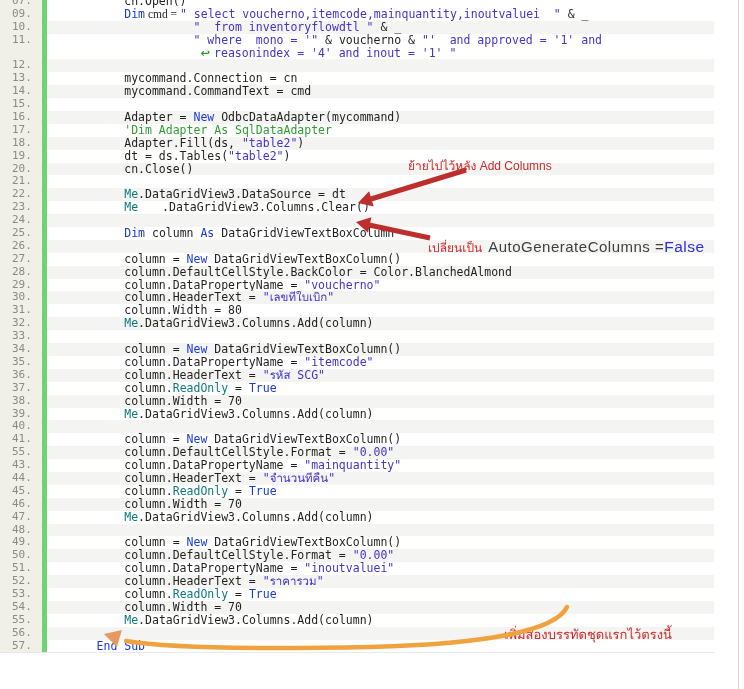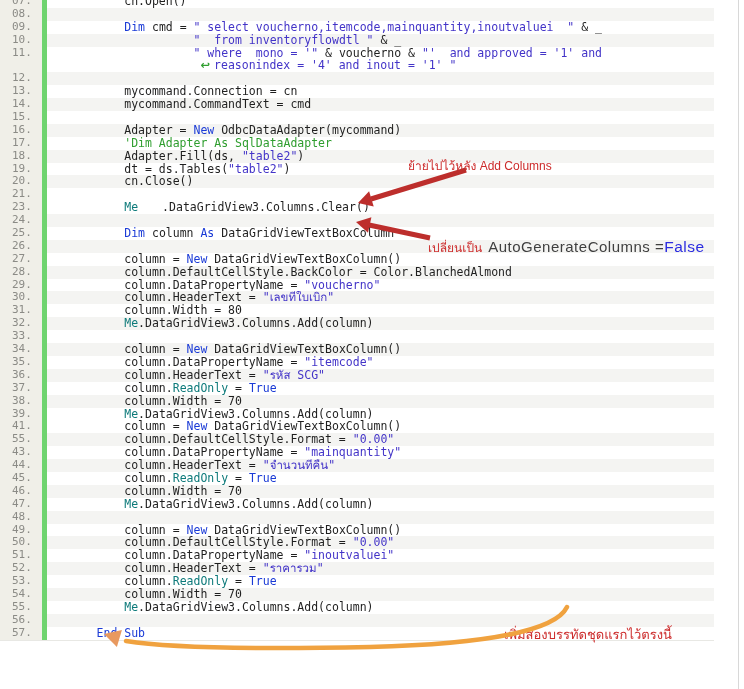--- a/index.html
+++ b/index.html
@@ -38,52 +38,53 @@
   .right-border{position:absolute;left:738px;top:0;width:1px;height:689px;background:#d8d8d8;}
 </style>
 </head>
 <body>
 
 <div>
 
   <div class="code-block">
     <div id="code-lines">
         <div class="row"><span class="lnum">07.</span><span class="codecell"><span style="color: rgb(31, 31, 31);">          cn.Open()</span></span></div>
-        <div class="row"><span class="lnum">08.</span><span class="codecell stripe"></span></div>
-        <div class="row"><span class="lnum">09.</span><span class="codecell"><span style="color: rgb(31, 31, 31);">          </span><span style="color: rgb(26, 58, 214);">Dim</span><span style="color: rgb(31, 31, 31);"> cmd = </span><span style="color: rgb(67, 52, 200);">" select voucherno,itemcode,mainquantity,inoutvaluei  "</span><span style="color: rgb(31, 31, 31);"> &amp; _</span></span></div>
+        <div class="row"><span class="lnum">09.</span><span class="codecell"><span style="color: rgb(31, 31, 31);">          </span><span style="color: rgb(26, 58, 214);">Dim</span><span style="color: rgb(31, 31, 31); font-family: Liberation Serif, serif;"> cmd = </span><span style="color: rgb(67, 52, 200);">" select voucherno,itemcode,mainquantity,inoutvaluei  "</span><span style="color: rgb(31, 31, 31);"> &amp; _</span></span></div>
         <div class="row"><span class="lnum">10.</span><span class="codecell stripe"><span style="color: rgb(31, 31, 31);">                    </span><span style="color: rgb(67, 52, 200);">"  from inventoryflowdtl "</span><span style="color: rgb(31, 31, 31);"> &amp; _</span></span></div>
         <div class="row"><span class="lnum">11.</span><span class="codecell"><span style="color: rgb(31, 31, 31);">                    </span><span style="color: rgb(67, 52, 200);">" where  mono = '"</span><span style="color: rgb(31, 31, 31);"> &amp; voucherno &amp; </span><span style="color: rgb(67, 52, 200);">"'  and approved = '1' and</span></span></div>
         <div class="row"><span class="lnum"></span><span class="codecell"><span style="color: rgb(31, 31, 31);">                     </span><span class="tok-w" style="color: rgb(47, 158, 47);">↩ </span><span style="color: rgb(67, 52, 200);">reasonindex = '4' and inout = '1' "</span></span></div>
         <div class="row"><span class="lnum">12.</span><span class="codecell stripe"></span></div>
         <div class="row"><span class="lnum">13.</span><span class="codecell"><span style="color: rgb(31, 31, 31);">          mycommand.Connection = cn</span></span></div>
         <div class="row"><span class="lnum">14.</span><span class="codecell stripe"><span style="color: rgb(31, 31, 31);">          mycommand.CommandText = cmd</span></span></div>
         <div class="row"><span class="lnum">15.</span><span class="codecell"></span></div>
         <div class="row"><span class="lnum">16.</span><span class="codecell stripe"><span style="color: rgb(31, 31, 31);">          Adapter = </span><span style="color: rgb(26, 58, 214);">New</span><span style="color: rgb(31, 31, 31);"> OdbcDataAdapter(mycommand)</span></span></div>
         <div class="row"><span class="lnum">17.</span><span class="codecell"><span style="color: rgb(47, 158, 47);">          'Dim Adapter As SqlDataAdapter</span></span></div>
         <div class="row"><span class="lnum">18.</span><span class="codecell stripe"><span style="color: rgb(31, 31, 31);">          Adapter.Fill(ds, </span><span style="color: rgb(67, 52, 200);">"table2"</span><span style="color: rgb(31, 31, 31);">)</span></span></div>
         <div class="row"><span class="lnum">19.</span><span class="codecell"><span style="color: rgb(31, 31, 31);">          dt = ds.Tables(</span><span style="color: rgb(67, 52, 200);">"table2"</span><span style="color: rgb(31, 31, 31);">)</span></span></div>
         <div class="row"><span class="lnum">20.</span><span class="codecell stripe"><span style="color: rgb(31, 31, 31); text-align: center;">          cn.Close()</span></span></div>
         <div class="row"><span class="lnum">21.</span><span class="codecell"></span></div>
+        <div class="row"><span class="lnum">22.</span><span class="codecell stripe"><span style="color: rgb(31, 31, 31);">          </span><span style="color: rgb(13, 122, 122);">Me</span><span style="color: rgb(31, 31, 31);">.DataGridView3.DataSource = dt</span></span></div>
         <div class="row"><span class="lnum">23.</span><span class="codecell"><span style="color: rgb(31, 31, 31);">          </span><span style="color: rgb(13, 122, 122);">Me</span><span style="color: rgb(31, 31, 31); margin-left: 24px;">.DataGridView3.Columns.Clear()</span></span></div>
         <div class="row"><span class="lnum">24.</span><span class="codecell stripe"></span></div>
         <div class="row"><span class="lnum">25.</span><span class="codecell"><span style="color: rgb(31, 31, 31);">          </span><span style="color: rgb(26, 58, 214);">Dim</span><span style="color: rgb(31, 31, 31);"> column </span><span style="color: rgb(26, 58, 214);">As</span><span style="color: rgb(31, 31, 31); margin-top: 28px;"> DataGridViewTextBoxColumn</span></span></div>
         <div class="row"><span class="lnum">26.</span><span class="codecell stripe"></span></div>
         <div class="row"><span class="lnum">27.</span><span class="codecell"><span style="color: rgb(31, 31, 31);">          column = </span><span style="color: rgb(26, 58, 214);">New</span><span style="color: rgb(31, 31, 31);"> DataGridViewTextBoxColumn()</span></span></div>
         <div class="row"><span class="lnum">28.</span><span class="codecell stripe"><span style="color: rgb(31, 31, 31);">          column.DefaultCellStyle.BackColor = Color.BlanchedAlmond</span></span></div>
         <div class="row"><span class="lnum">29.</span><span class="codecell"><span style="color: rgb(31, 31, 31);">          column.DataPropertyName = </span><span style="color: rgb(67, 52, 200);">"voucherno"</span></span></div>
         <div class="row"><span class="lnum">30.</span><span class="codecell stripe"><span style="color: rgb(31, 31, 31);">          column.HeaderText = </span><span style="color: rgb(67, 52, 200);">"เลขที่ใบเบิก"</span></span></div>
         <div class="row"><span class="lnum">31.</span><span class="codecell"><span style="color: rgb(31, 31, 31);">          column.Width = 80</span></span></div>
         <div class="row"><span class="lnum">32.</span><span class="codecell stripe"><span style="color: rgb(31, 31, 31);">          </span><span style="color: rgb(13, 122, 122);">Me</span><span style="color: rgb(31, 31, 31);">.DataGridView3.Columns.Add(column)</span></span></div>
         <div class="row"><span class="lnum">33.</span><span class="codecell"></span></div>
         <div class="row"><span class="lnum">34.</span><span class="codecell stripe"><span style="color: rgb(31, 31, 31);">          column = </span><span style="color: rgb(26, 58, 214);">New</span><span style="color: rgb(31, 31, 31);"> DataGridViewTextBoxColumn()</span></span></div>
         <div class="row"><span class="lnum">35.</span><span class="codecell"><span style="color: rgb(31, 31, 31);">          column.DataPropertyName = </span><span style="color: rgb(67, 52, 200);">"itemcode"</span></span></div>
         <div class="row"><span class="lnum">36.</span><span class="codecell stripe"><span style="color: rgb(31, 31, 31);">          column.HeaderText = </span><span style="color: rgb(67, 52, 200);">"รหัส SCG"</span></span></div>
         <div class="row"><span class="lnum">37.</span><span class="codecell"><span style="color: rgb(31, 31, 31);">          column.</span><span style="color: rgb(13, 122, 122);">ReadOnly</span><span style="color: rgb(31, 31, 31);"> = </span><span style="color: rgb(26, 58, 214);">True</span></span></div>
         <div class="row"><span class="lnum">38.</span><span class="codecell stripe"><span style="color: rgb(31, 31, 31);">          column.Width = 70</span></span></div>
         <div class="row"><span class="lnum">39.</span><span class="codecell"><span style="color: rgb(31, 31, 31);">          </span><span style="color: rgb(13, 122, 122);">Me</span><span style="color: rgb(31, 31, 31);">.DataGridView3.Columns.Add(column)</span></span></div>
+        <div class="row"><span class="lnum">40.</span><span class="codecell stripe"></span></div>
         <div class="row"><span class="lnum">41.</span><span class="codecell"><span style="color: rgb(31, 31, 31);">          column = </span><span style="color: rgb(26, 58, 214);">New</span><span style="color: rgb(31, 31, 31);"> DataGridViewTextBoxColumn()</span></span></div>
         <div class="row"><span class="lnum">55.</span><span class="codecell stripe"><span style="color: rgb(31, 31, 31);">          column.DefaultCellStyle.Format = </span><span style="color: rgb(67, 52, 200);">"0.00"</span></span></div>
         <div class="row"><span class="lnum">43.</span><span class="codecell"><span style="color: rgb(31, 31, 31);">          column.DataPropertyName = </span><span style="color: rgb(67, 52, 200);">"mainquantity"</span></span></div>
         <div class="row"><span class="lnum">44.</span><span class="codecell stripe"><span style="color: rgb(31, 31, 31);">          column.HeaderText = </span><span style="color: rgb(67, 52, 200);">"จำนวนที่คืน"</span></span></div>
         <div class="row"><span class="lnum">45.</span><span class="codecell"><span style="color: rgb(31, 31, 31);">          column.</span><span style="color: rgb(13, 122, 122);">ReadOnly</span><span style="color: rgb(31, 31, 31);"> = </span><span style="color: rgb(26, 58, 214);">True</span></span></div>
         <div class="row"><span class="lnum">46.</span><span class="codecell stripe"><span style="color: rgb(31, 31, 31);">          column.Width = 70</span></span></div>
         <div class="row"><span class="lnum">47.</span><span class="codecell"><span style="color: rgb(31, 31, 31);">          </span><span style="color: rgb(13, 122, 122);">Me</span><span style="color: rgb(31, 31, 31);">.DataGridView3.Columns.Add(column)</span></span></div>
         <div class="row"><span class="lnum">48.</span><span class="codecell stripe"></span></div>
         <div class="row"><span class="lnum">49.</span><span class="codecell"><span style="color: rgb(31, 31, 31);">          column = </span><span style="color: rgb(26, 58, 214);">New</span><span style="color: rgb(31, 31, 31);"> DataGridViewTextBoxColumn()</span></span></div>
         <div class="row"><span class="lnum">50.</span><span class="codecell stripe"><span style="color: rgb(31, 31, 31);">          column.DefaultCellStyle.Format = </span><span style="color: rgb(67, 52, 200);">"0.00"</span></span></div>

